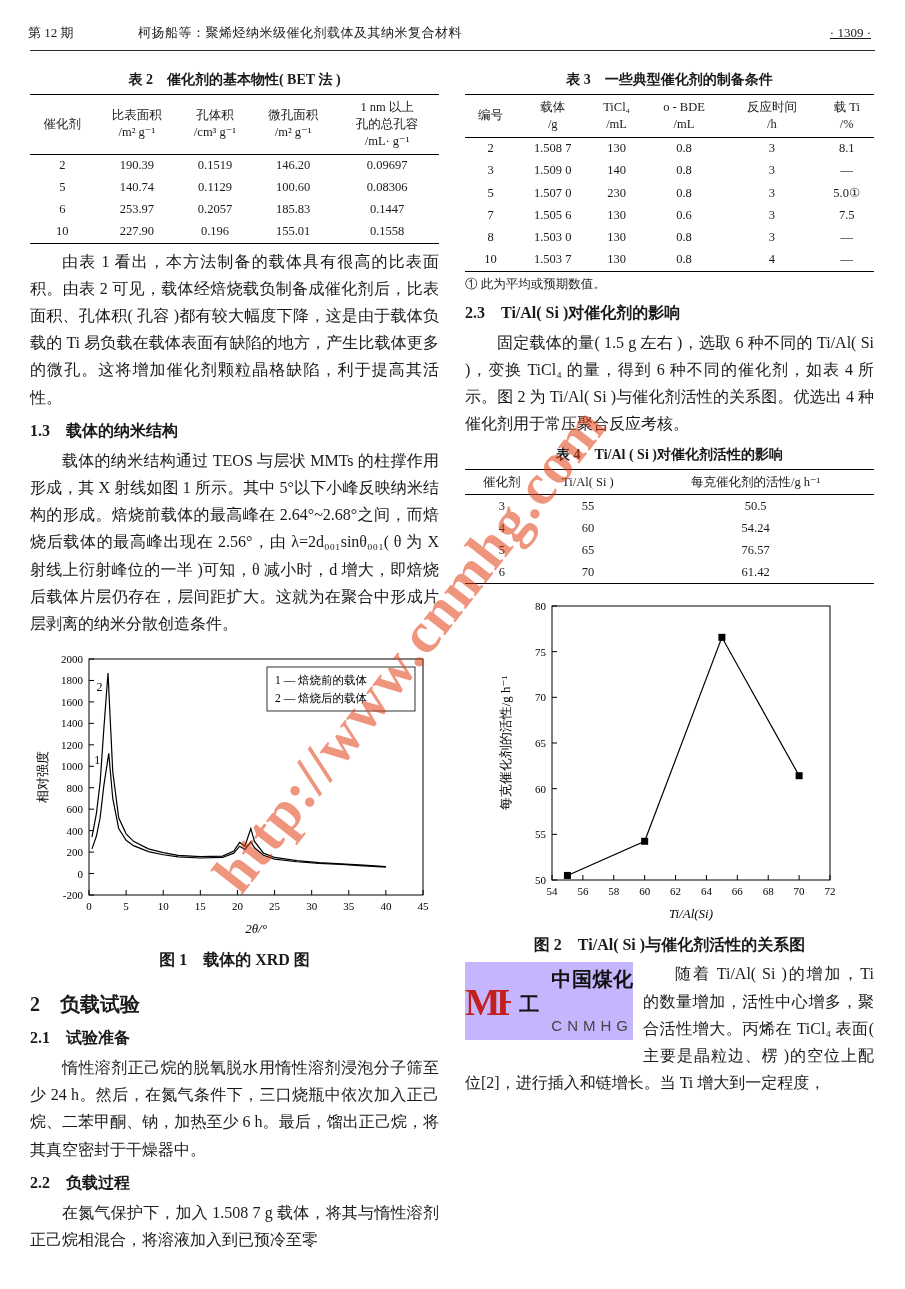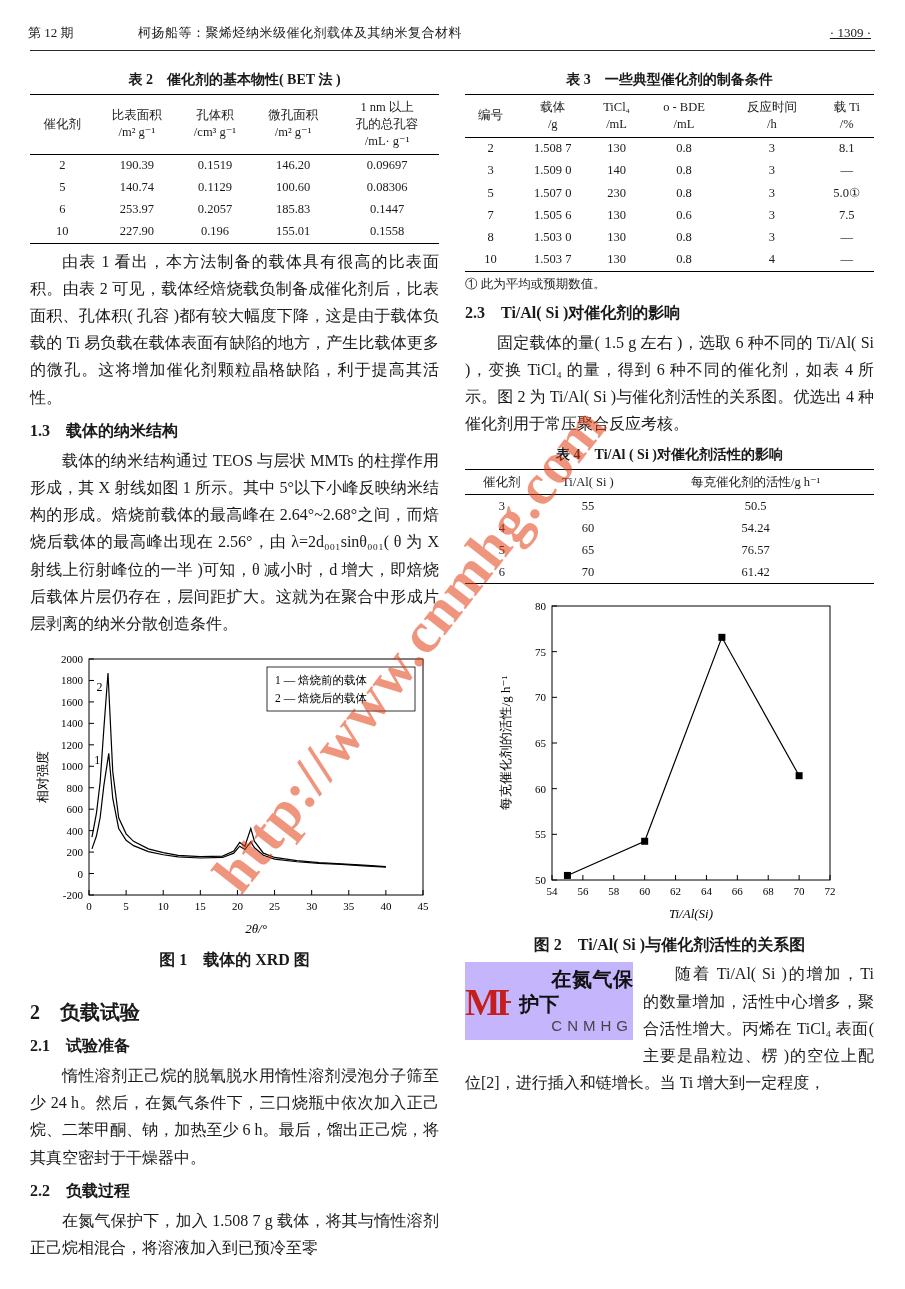--- a/index.html
+++ b/index.html
@@ -9,21 +9,21 @@
   .hdr{display:flex;align-items:baseline;padding:24px 34px 6px 28px;font-size:13px;}
   .hdr .issue{width:110px;}
   .hdr .rtitle{flex:1;text-align:left;letter-spacing:.5px;}
   .hdr .pageno{width:110px;text-align:right;text-decoration:underline;}
   .hdr-rule{border-top:1.8px solid #2a2a2a;margin:2px 30px 0 30px;}
   
   .columns{display:flex;gap:26px;padding:12px 14px 0 30px;}
   .col{width:409px;}
   p.body{font-size:16px;line-height:1.7;text-align:justify;margin:0 0 3px 0;}
   .indent{text-indent:2em;}
-  h2.sec{font-size:20px;font-weight:bold;margin:28px 0 8px 0;}
+  h2.sec{font-size:20px;font-weight:bold;margin:20px 0 8px 0;}
   h3.sub{font-size:16px;font-weight:bold;margin:10px 0 5px 0;}
   
   .tbl-caption{font-size:14px;font-weight:bold;text-align:center;margin:8px 0 5px 0;}
   table.data{width:100%;border-collapse:collapse;font-size:12.5px;
              border-top:1.6px solid #000;border-bottom:1.6px solid #000;margin-bottom:4px;}
   table.data th{border-bottom:1px solid #000;font-weight:normal;padding:4px 2px;
                 white-space:pre-line;text-align:center;line-height:1.35;vertical-align:middle;}
   table.data td{padding:3.5px 2px;text-align:center;}
   .footnote{font-size:12.5px;margin:2px 0 8px 0;}
   
@@ -335,21 +335,21 @@
           </svg>
         <figcaption>图 2　Ti/Al( Si )与催化剂活性的关系图</figcaption>
       </figure>
 
       <p class="body indent">
         <span class="logo-wrap">
           <svg width="64" height="62" viewBox="0 0 64 62">
             <text x="0" y="50" font-size="52" font-weight="bold" fill="#c41f1f" font-family="Liberation Serif, DejaVu Serif, serif" letter-spacing="-6">MH</text>
           </svg>
           <span class="logo-texts">
-            <span class="logo-cn">在氮气保护下</span>
+            <span class="logo-cn">中国煤化工</span>
             <span class="logo-en">CNMHG</span>
           </span>
         </span>
         <span>随着 Ti/Al( Si )的增加，Ti 的数量增加，活性中心增多，聚合活性增大。丙烯在 TiCl₄ 表面( 主要是晶粒边、楞 )的空位上配位[2]，进行插入和链增长。当 Ti 增大到一定程度，</span>
       </p>
     </div>
   </div>
 
   <div class="watermark">http://www.cnmhg.com</div>
 </div>

